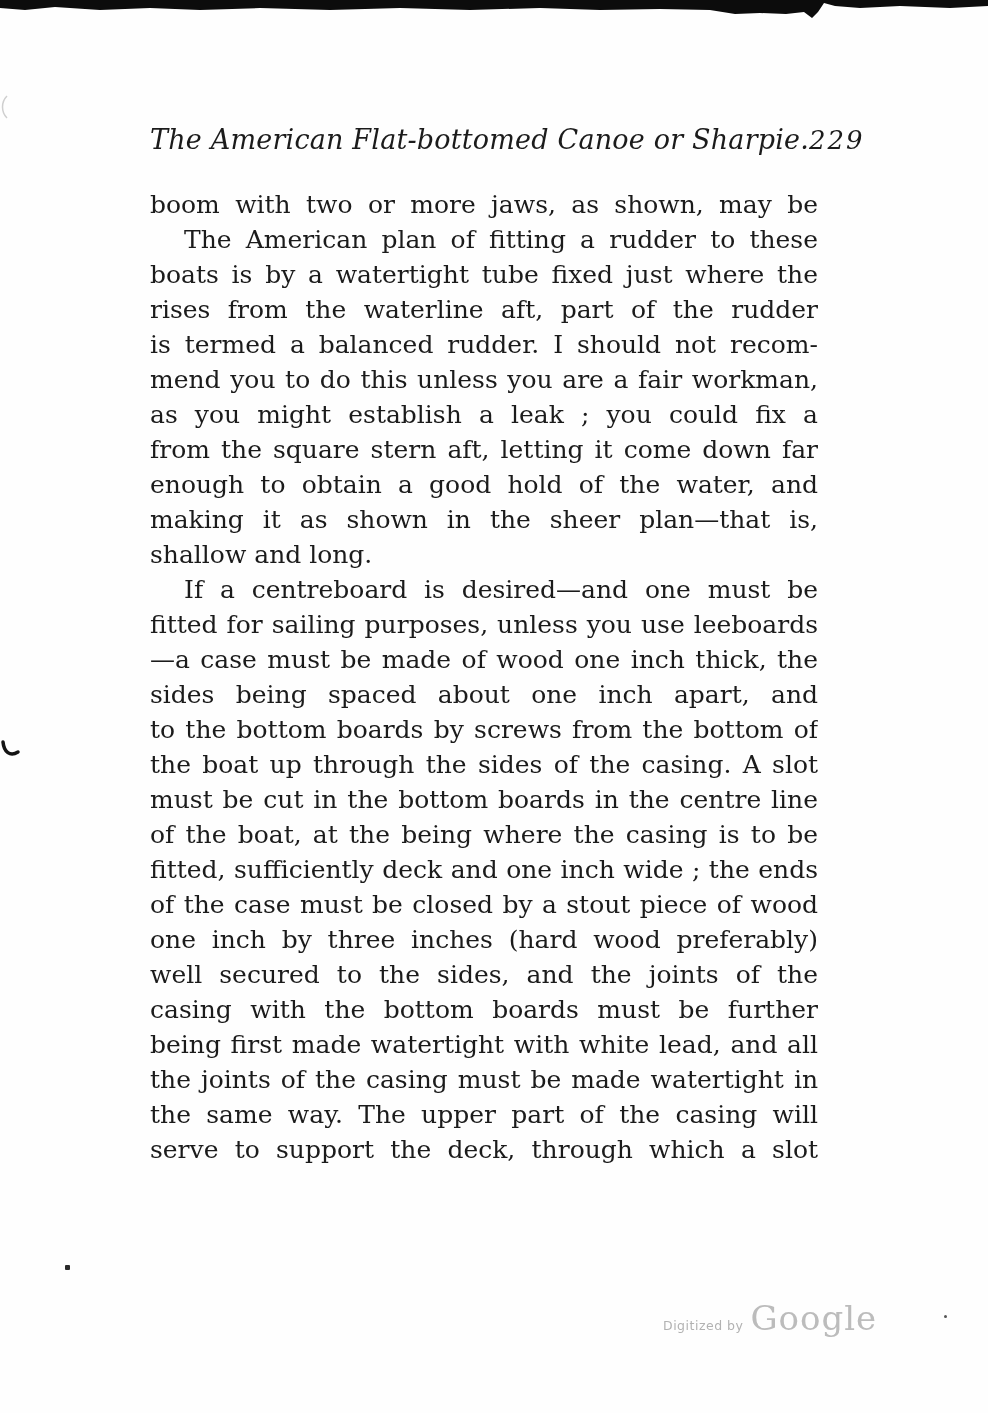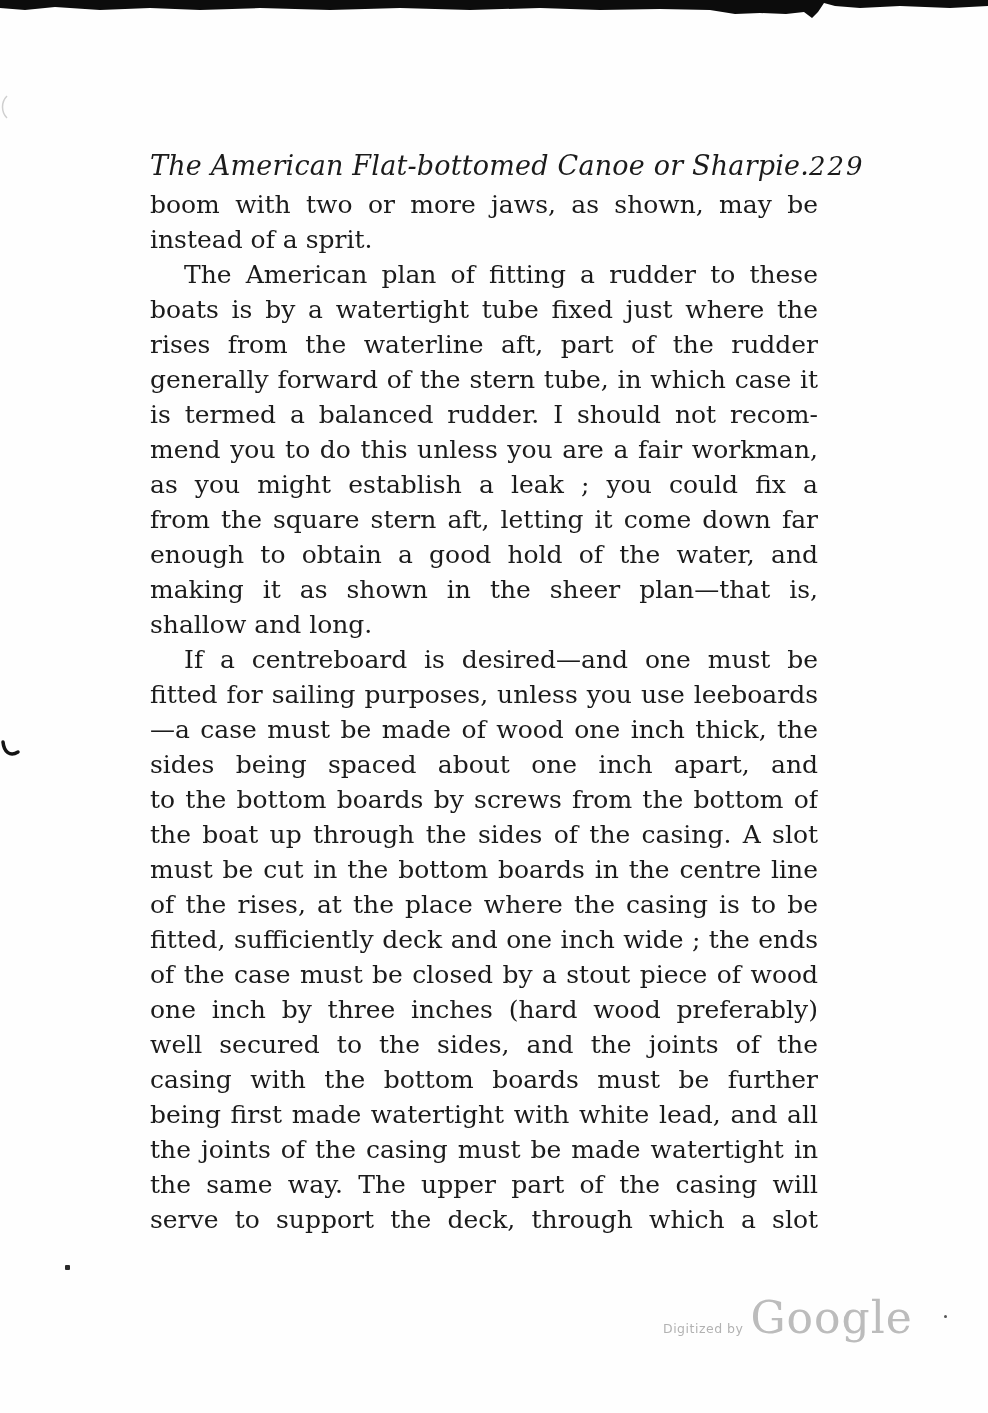--- a/index.html
+++ b/index.html
@@ -20,21 +20,20 @@
     position: absolute; top: 0; left: 0;
     width: 988px; height: 26px;
     pointer-events: none;
   }
   
   .header {
     position: absolute;
     left: 150px; top: 124px; width: 668px;
     display: flex; justify-content: space-between; align-items: baseline;
     color: var(--ink, #1b1b1b);
-    margin-top: 26px;
   }
   .header .title {
     font-style: italic;
     font-size: 27px;
     letter-spacing: 0.2px;
     white-space: nowrap;
   }
   .header .pagenum {
     font-size: 26px;
     letter-spacing: 2px;
@@ -67,21 +66,21 @@
     user-select: none;
   }
   .watermark .prefix {
     font-family: "DejaVu Sans", sans-serif;
     font-size: 12.5px;
     color: var(--wm, #b2b2b2);
     letter-spacing: 0.5px;
   }
   .watermark .logo {
     font-family: "DejaVu Serif", serif;
-    font-size: 44px;
+    font-size: 34px;
     line-height: 40px;
     color: var(--wm-logo, #bcbcbc);
     letter-spacing: 1px;
     text-align: center;
   }
   
   .artifact { position: absolute; pointer-events: none; }
   .dot1 { left: 65px; top: 1265px; width: 5px; height: 5px; background: #2a2a2a; border-radius: 1px; }
   .dot2 { left: 944px; top: 1315px; width: 3px; height: 3px; background: #555; border-radius: 50%; }
   .edge-faint { left: -3px; top: 92px; }
@@ -101,40 +100,38 @@
       L55,7 L25,10 L0,8 Z"></path>
   </svg>
 
   <div class="header">
     <span class="title">The American Flat-bottomed Canoe or Sharpie.</span>
     <span class="pagenum">229</span>
   </div>
 
   <div class="body-text">
       <div class="line j">boom with two or more jaws, as shown, may be used</div>
-      <div class="line">instead of a sprit.</div>
       <div class="line j ind">The American plan of fitting a rudder to these</div>
       <div class="line j">boats is by a watertight tube fixed just where the stern</div>
       <div class="line j">rises from the waterline aft, part of the rudder being</div>
-      <div class="line j">generally forward of the stern tube, in which case it</div>
       <div class="line j">is termed a balanced rudder. I should not recom-</div>
       <div class="line j">mend you to do this unless you are a fair workman,</div>
       <div class="line j">as you might establish a leak ; you could fix a rudder</div>
       <div class="line j">from the square stern aft, letting it come down far</div>
       <div class="line j">enough to obtain a good hold of the water, and</div>
       <div class="line j">making it as shown in the sheer plan—that is,</div>
       <div class="line">shallow and long.</div>
       <div class="line j ind">If a centreboard is desired—and one must be</div>
       <div class="line j">fitted for sailing purposes, unless you use leeboards</div>
       <div class="line j">—a case must be made of wood one inch thick, the</div>
       <div class="line j">sides being spaced about one inch apart, and secured</div>
       <div class="line j">to the bottom boards by screws from the bottom of</div>
       <div class="line j">the boat up through the sides of the casing. A slot</div>
       <div class="line j">must be cut in the bottom boards in the centre line</div>
-      <div class="line j">of the rises, at the place where the casing is to be</div>
+      <div class="line j">of the boat, at the being where the casing is to be</div>
       <div class="line j">fitted, sufficiently deck and one inch wide ; the ends</div>
       <div class="line j">of the case must be closed by a stout piece of wood</div>
       <div class="line j">one inch by three inches (hard wood preferably)</div>
       <div class="line j">well secured to the sides, and the joints of the</div>
       <div class="line j">casing with the bottom boards must be further</div>
       <div class="line j">being first made watertight with white lead, and all</div>
       <div class="line j">the joints of the casing must be made watertight in</div>
       <div class="line j">the same way. The upper part of the casing will</div>
       <div class="line j">serve to support the deck, through which a slot</div>
     </div>

